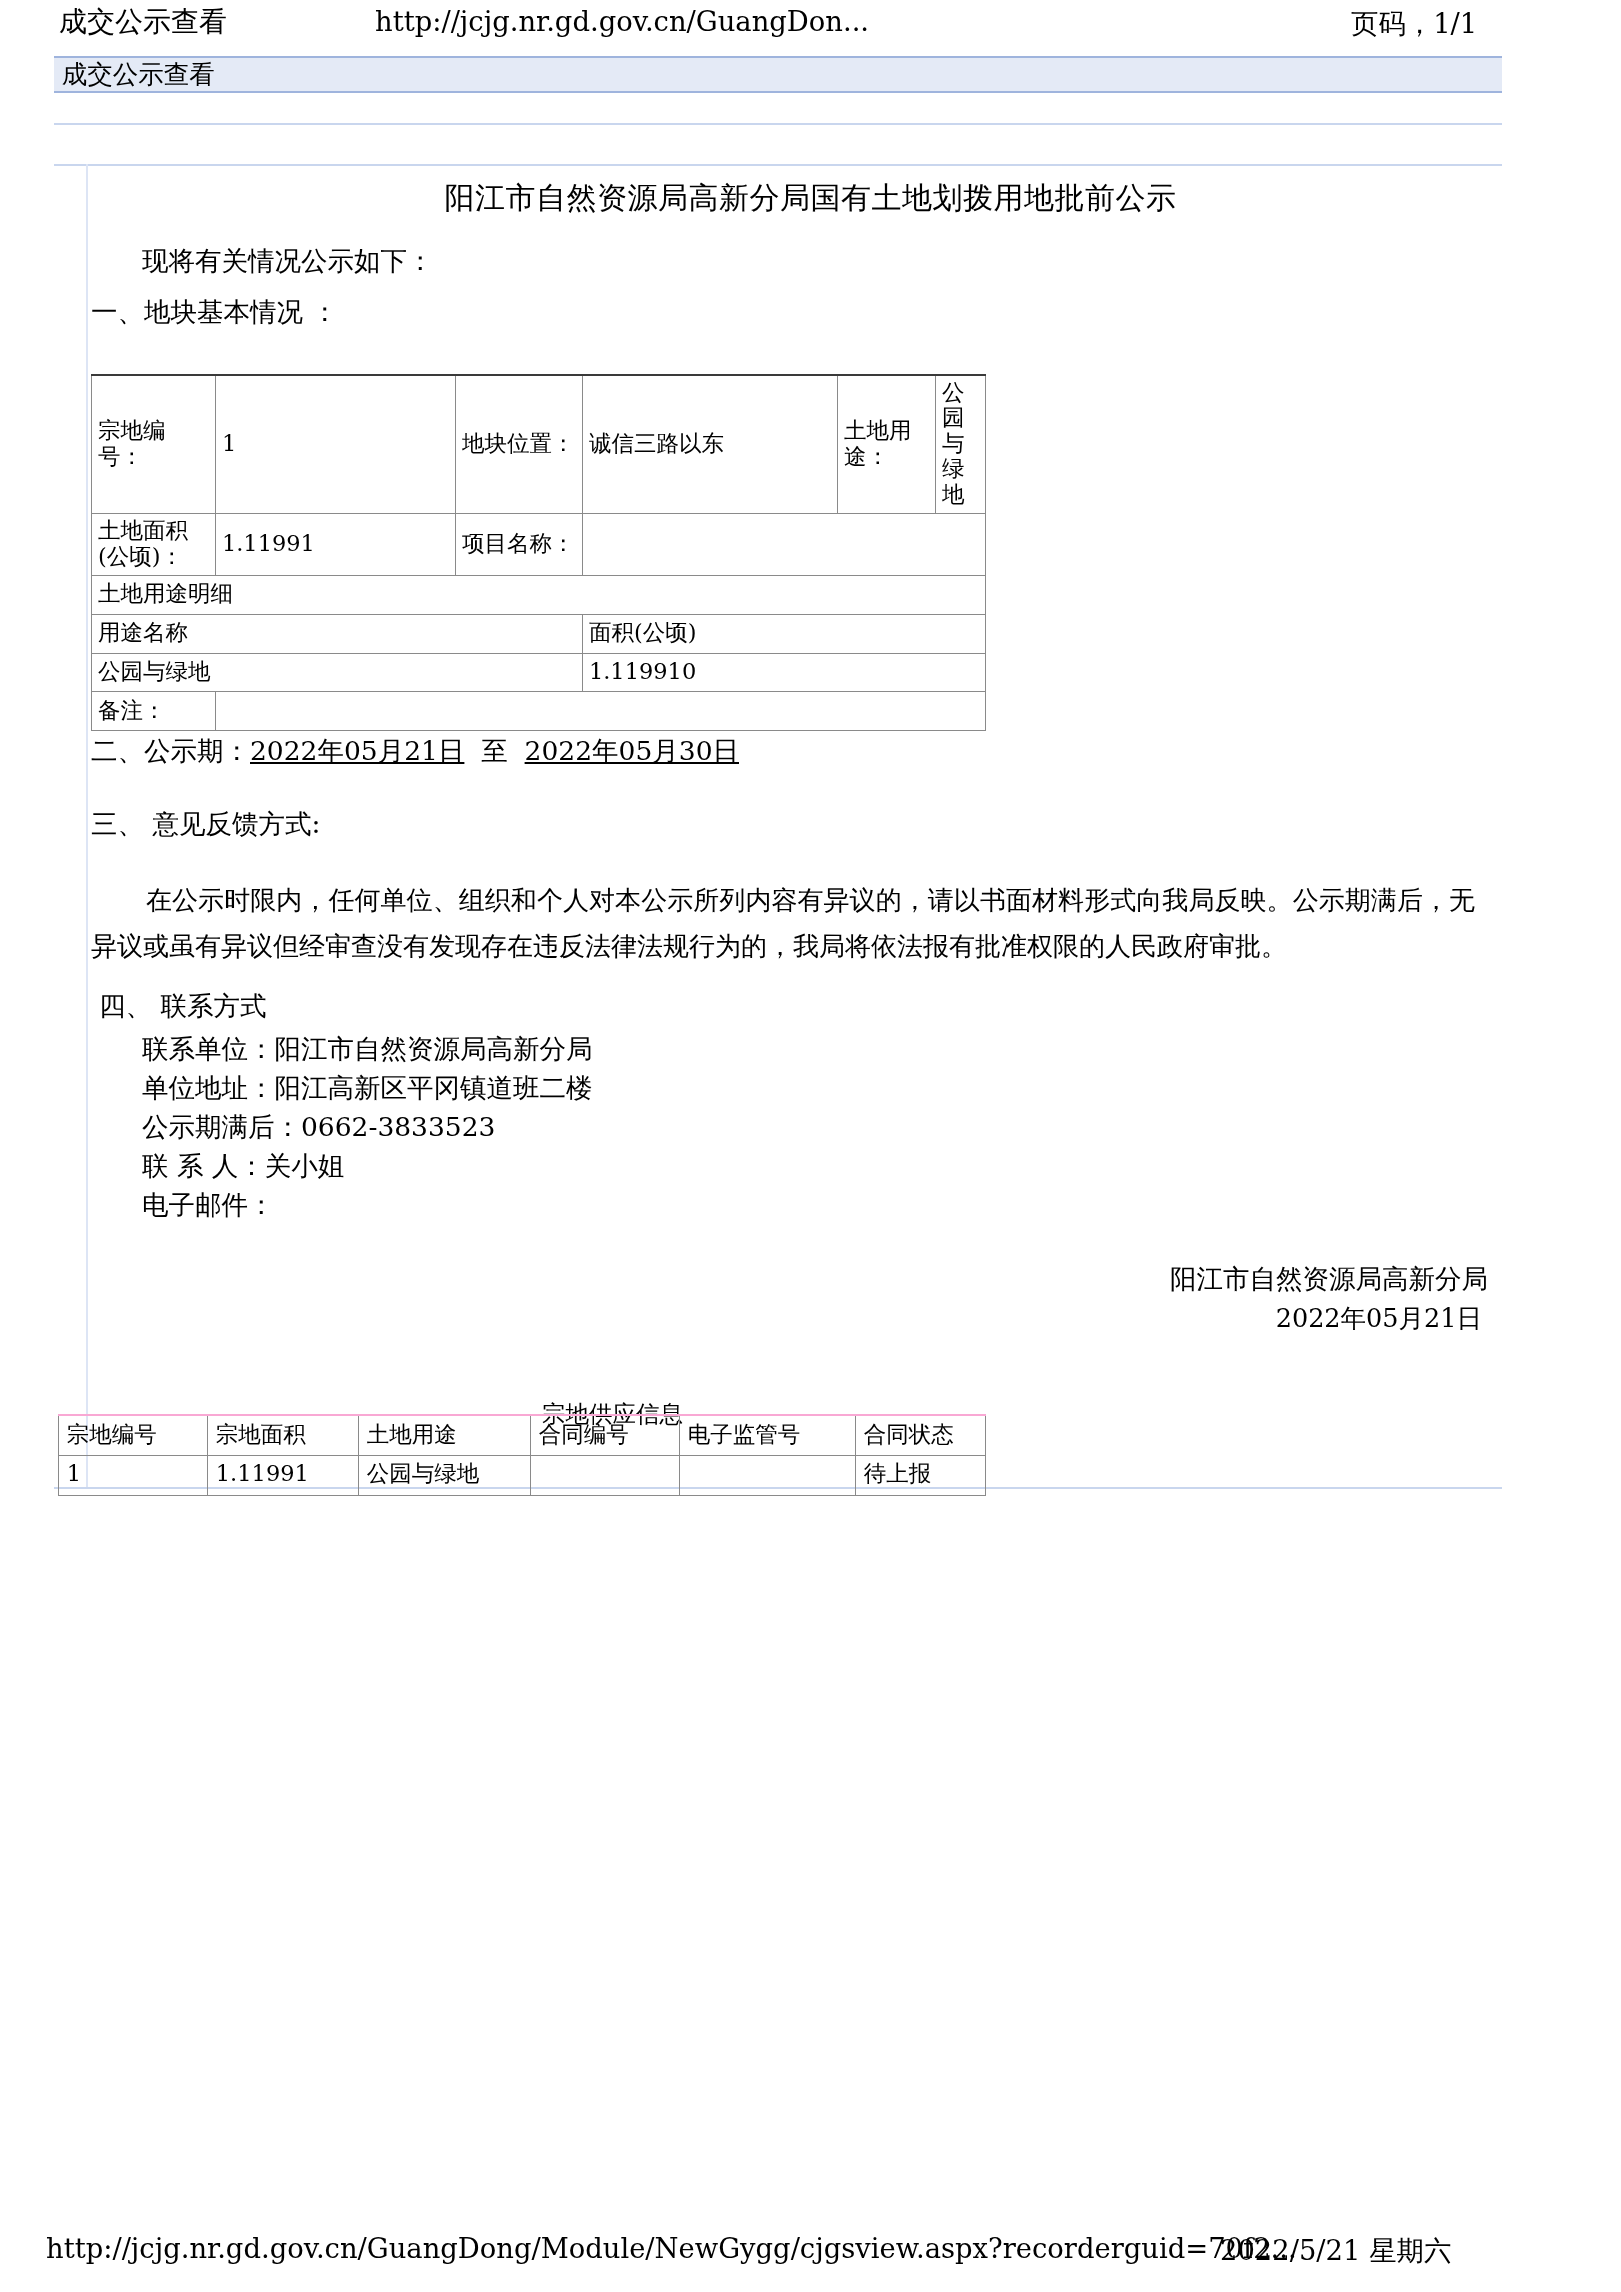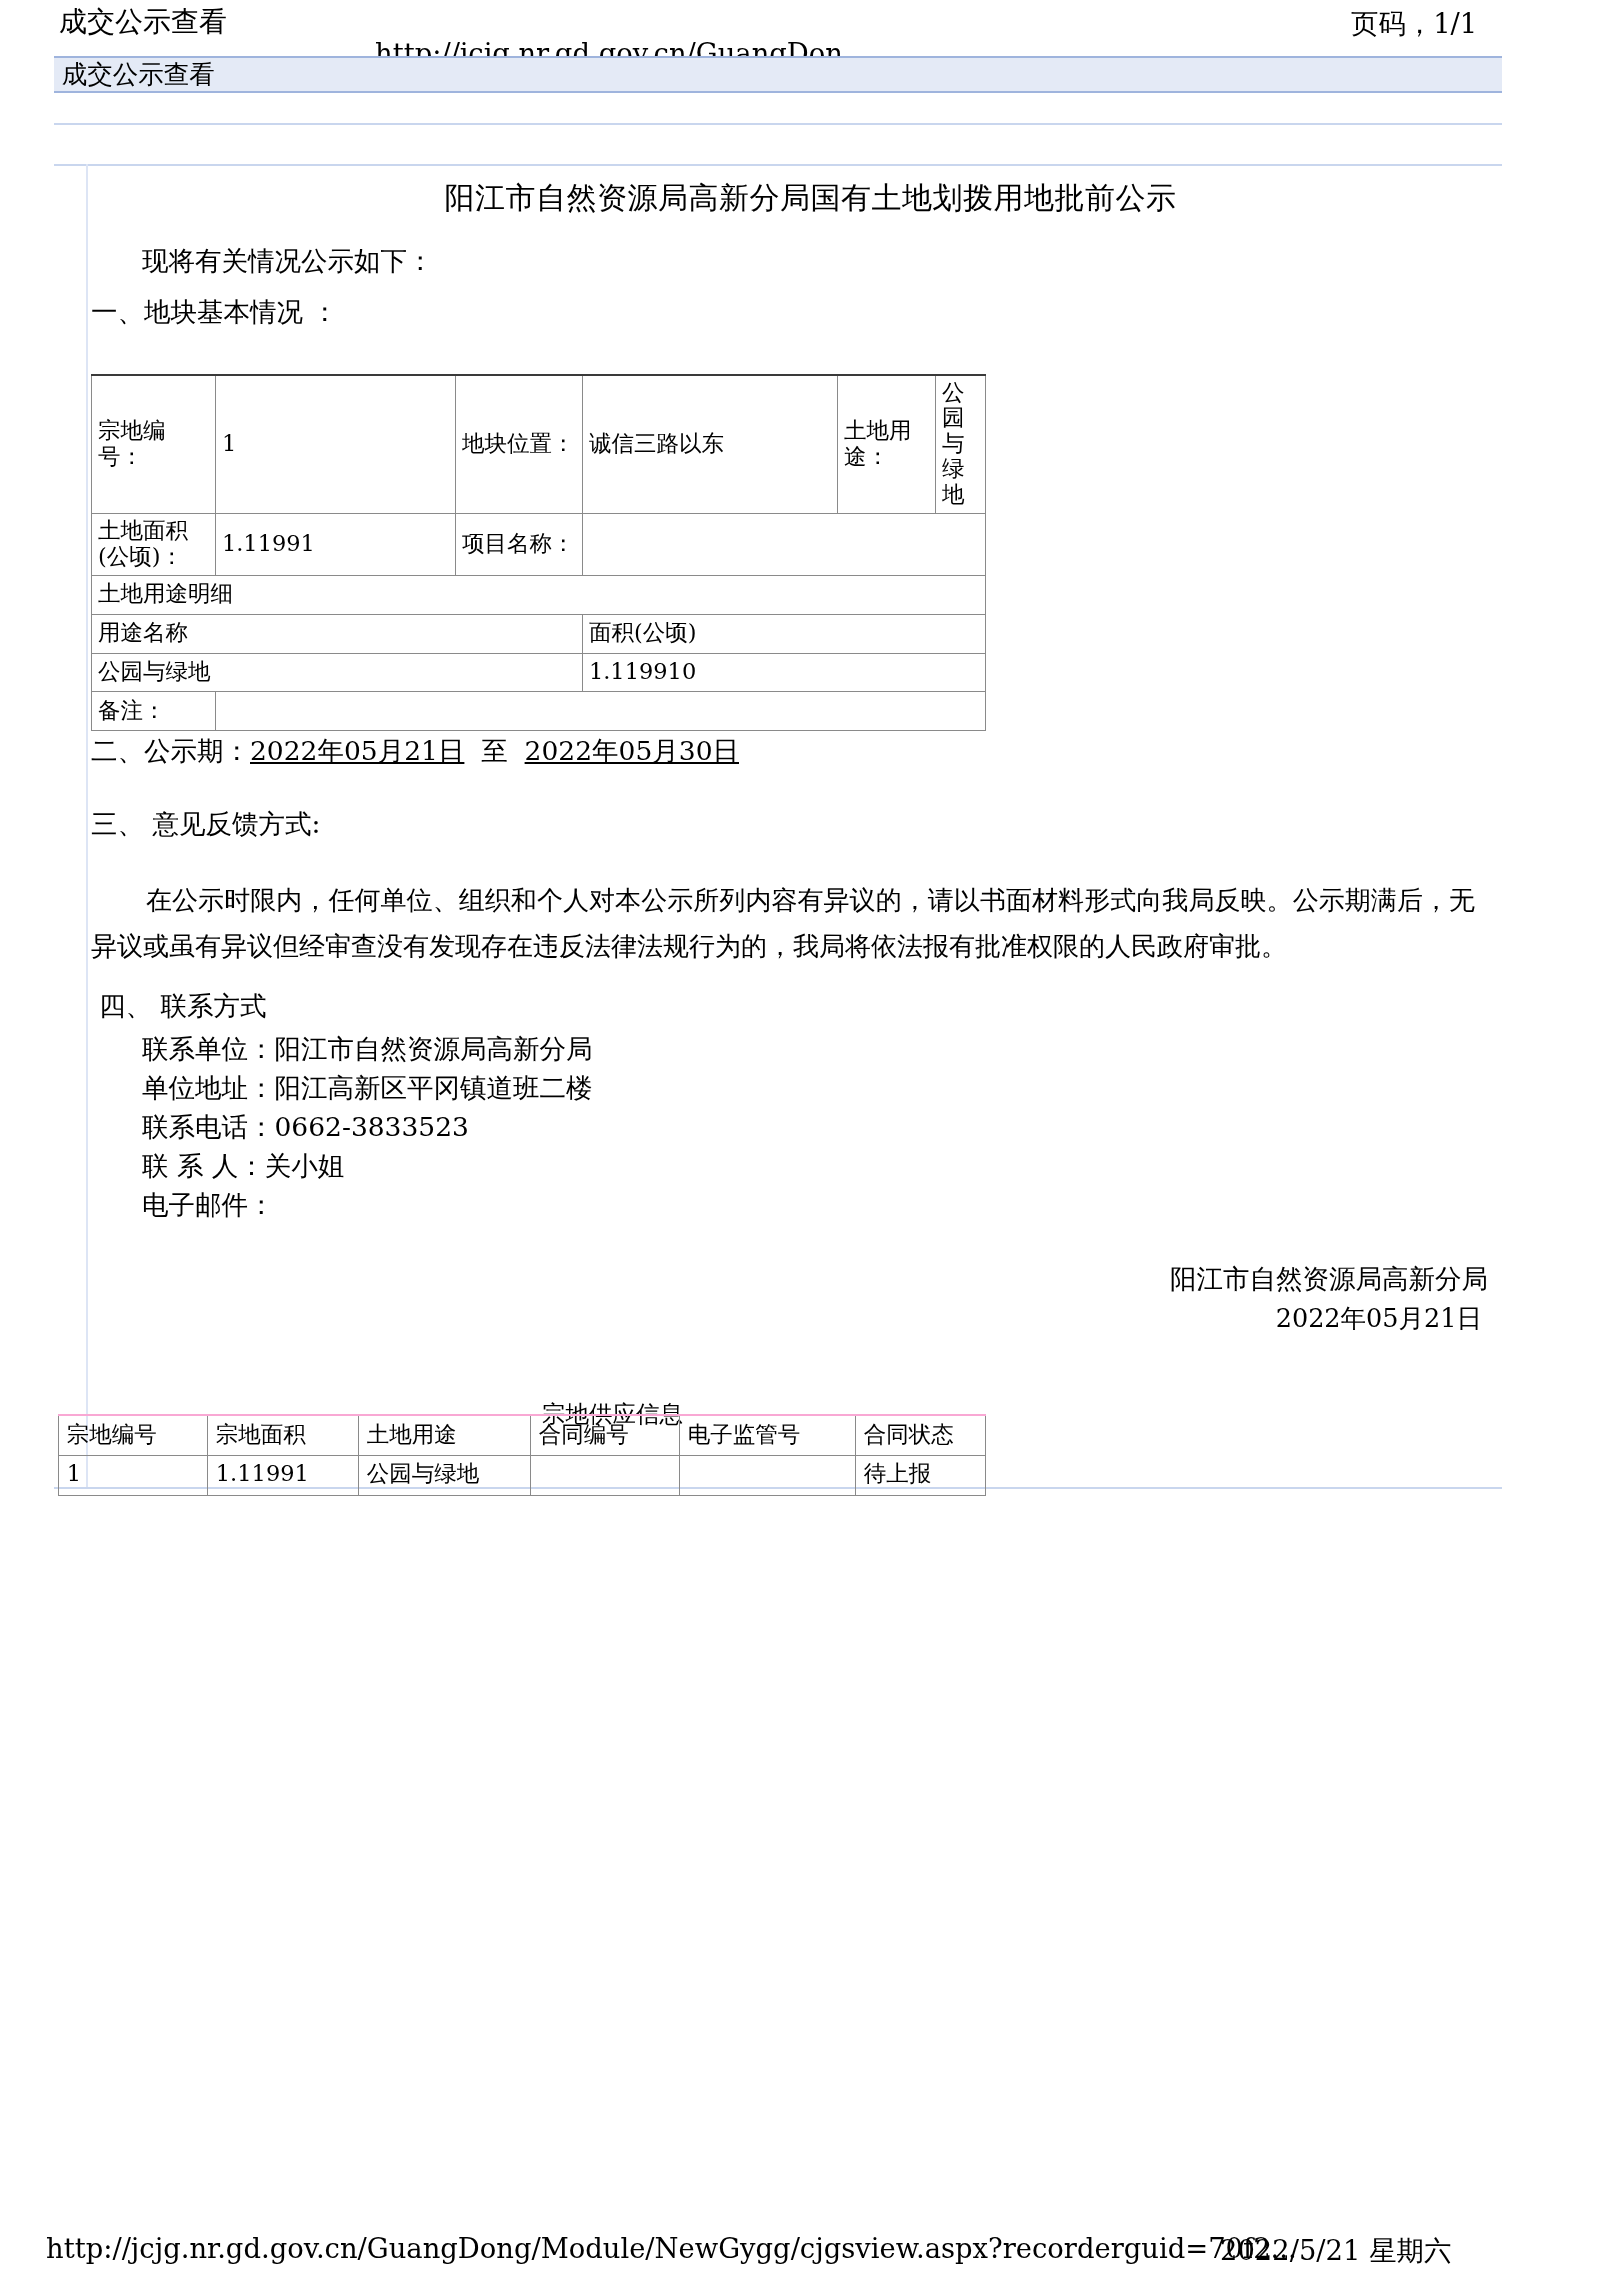--- a/index.html
+++ b/index.html
@@ -34,21 +34,20 @@
     line-height: 39px;
     white-space: nowrap;
   }
   .ph-center {
     position: absolute;
     left: 375px;
     top: 2px;
     font-size: 27.4px;
     line-height: 39px;
     white-space: nowrap;
-    margin-top: 32px;
   }
   .ph-right {
     position: absolute;
     left: 1351px;
     top: 3.9px;
     font-size: 27.4px;
     line-height: 39px;
     white-space: nowrap;
   }
 
@@ -316,21 +315,21 @@
   <span>二、公示期：</span><span class="u">2022年05月21日</span>&nbsp; <span>至</span>&nbsp; <span class="u">2022年05月30日</span>
 </div>
 
 <div class="sec-3">三、 意见反馈方式:</div>
 <div class="para">在公示时限内，任何单位、组织和个人对本公示所列内容有异议的，请以书面材料形式向我局反映。公示期满后，无异议或虽有异议但经审查没有发现存在违反法律法规行为的，我局将依法报有批准权限的人民政府审批。</div>
 <div class="sec-4">四、 联系方式</div>
 
 <div class="contact-list">
   <div class="row"><span>联系单位：</span><span>阳江市自然资源局高新分局</span></div>
   <div class="row"><span>单位地址：</span><span>阳江高新区平冈镇道班二楼</span></div>
-  <div class="row"><span>联系电话：</span><span>0662-3833523</span></div>
+  <div class="row"><span>公示期满后：</span><span>0662-3833523</span></div>
   <div class="row"><span>联 系 人：</span><span>关小姐</span></div>
   <div class="row"><span>电子邮件：</span><span></span></div>
 </div>
 
 <div class="sign-org">阳江市自然资源局高新分局</div>
 <div class="sign-date">2022年05月21日</div>
 
 <div class="supply-caption">宗地供应信息</div>
 
 <table class="supply">

